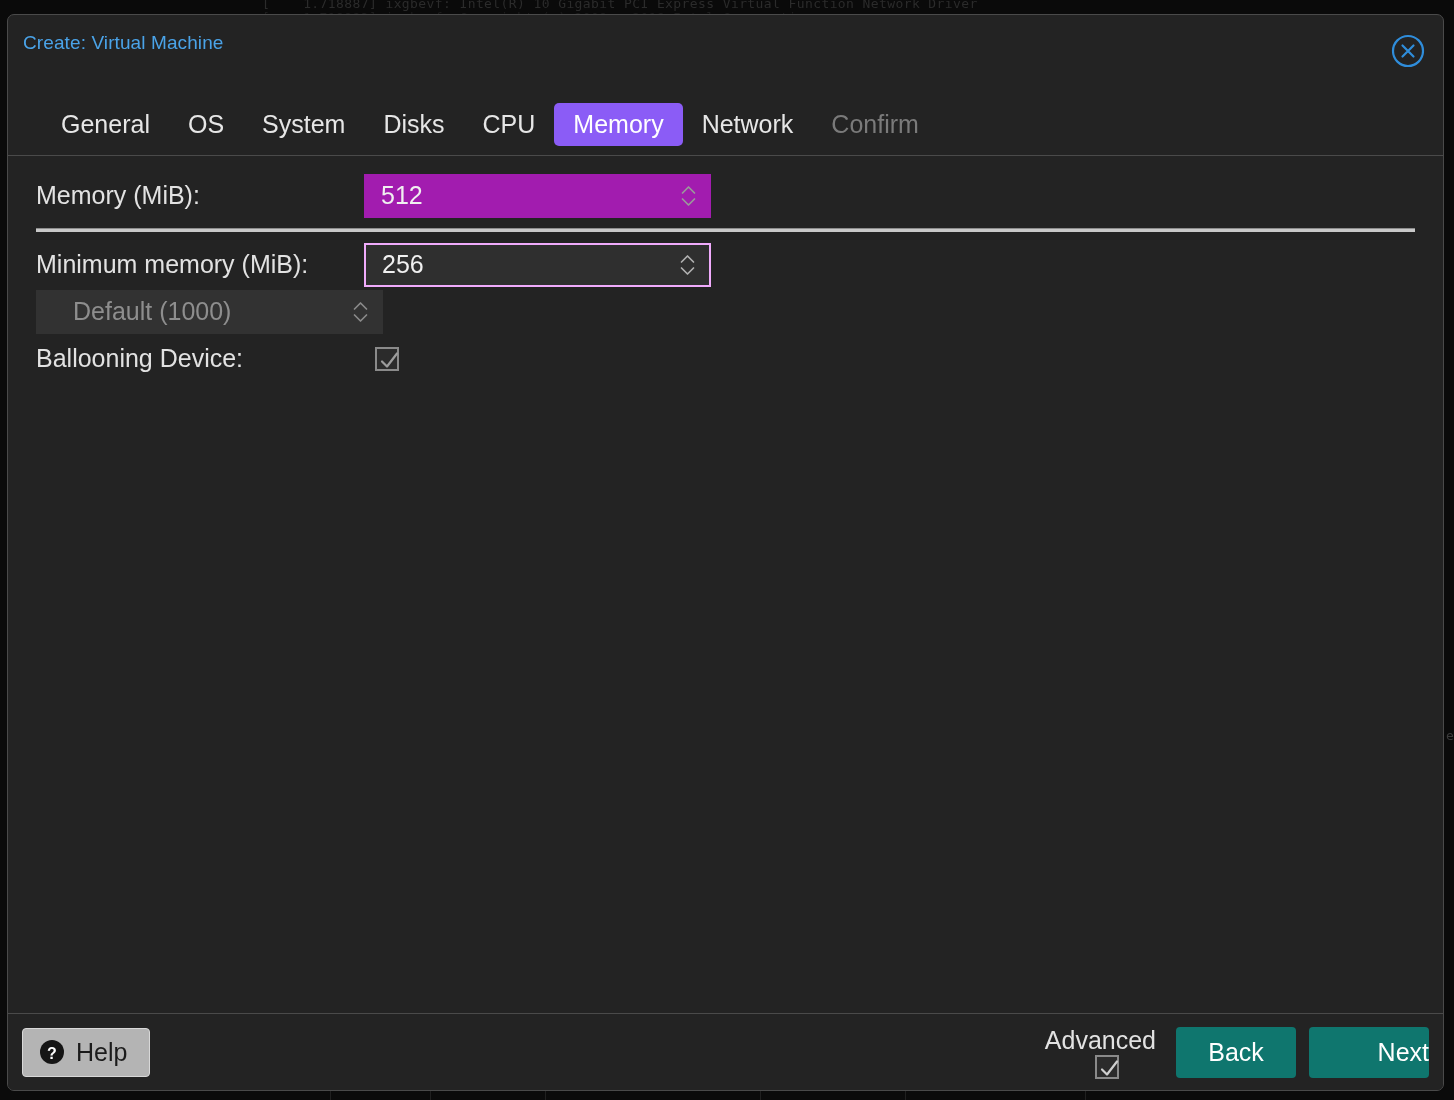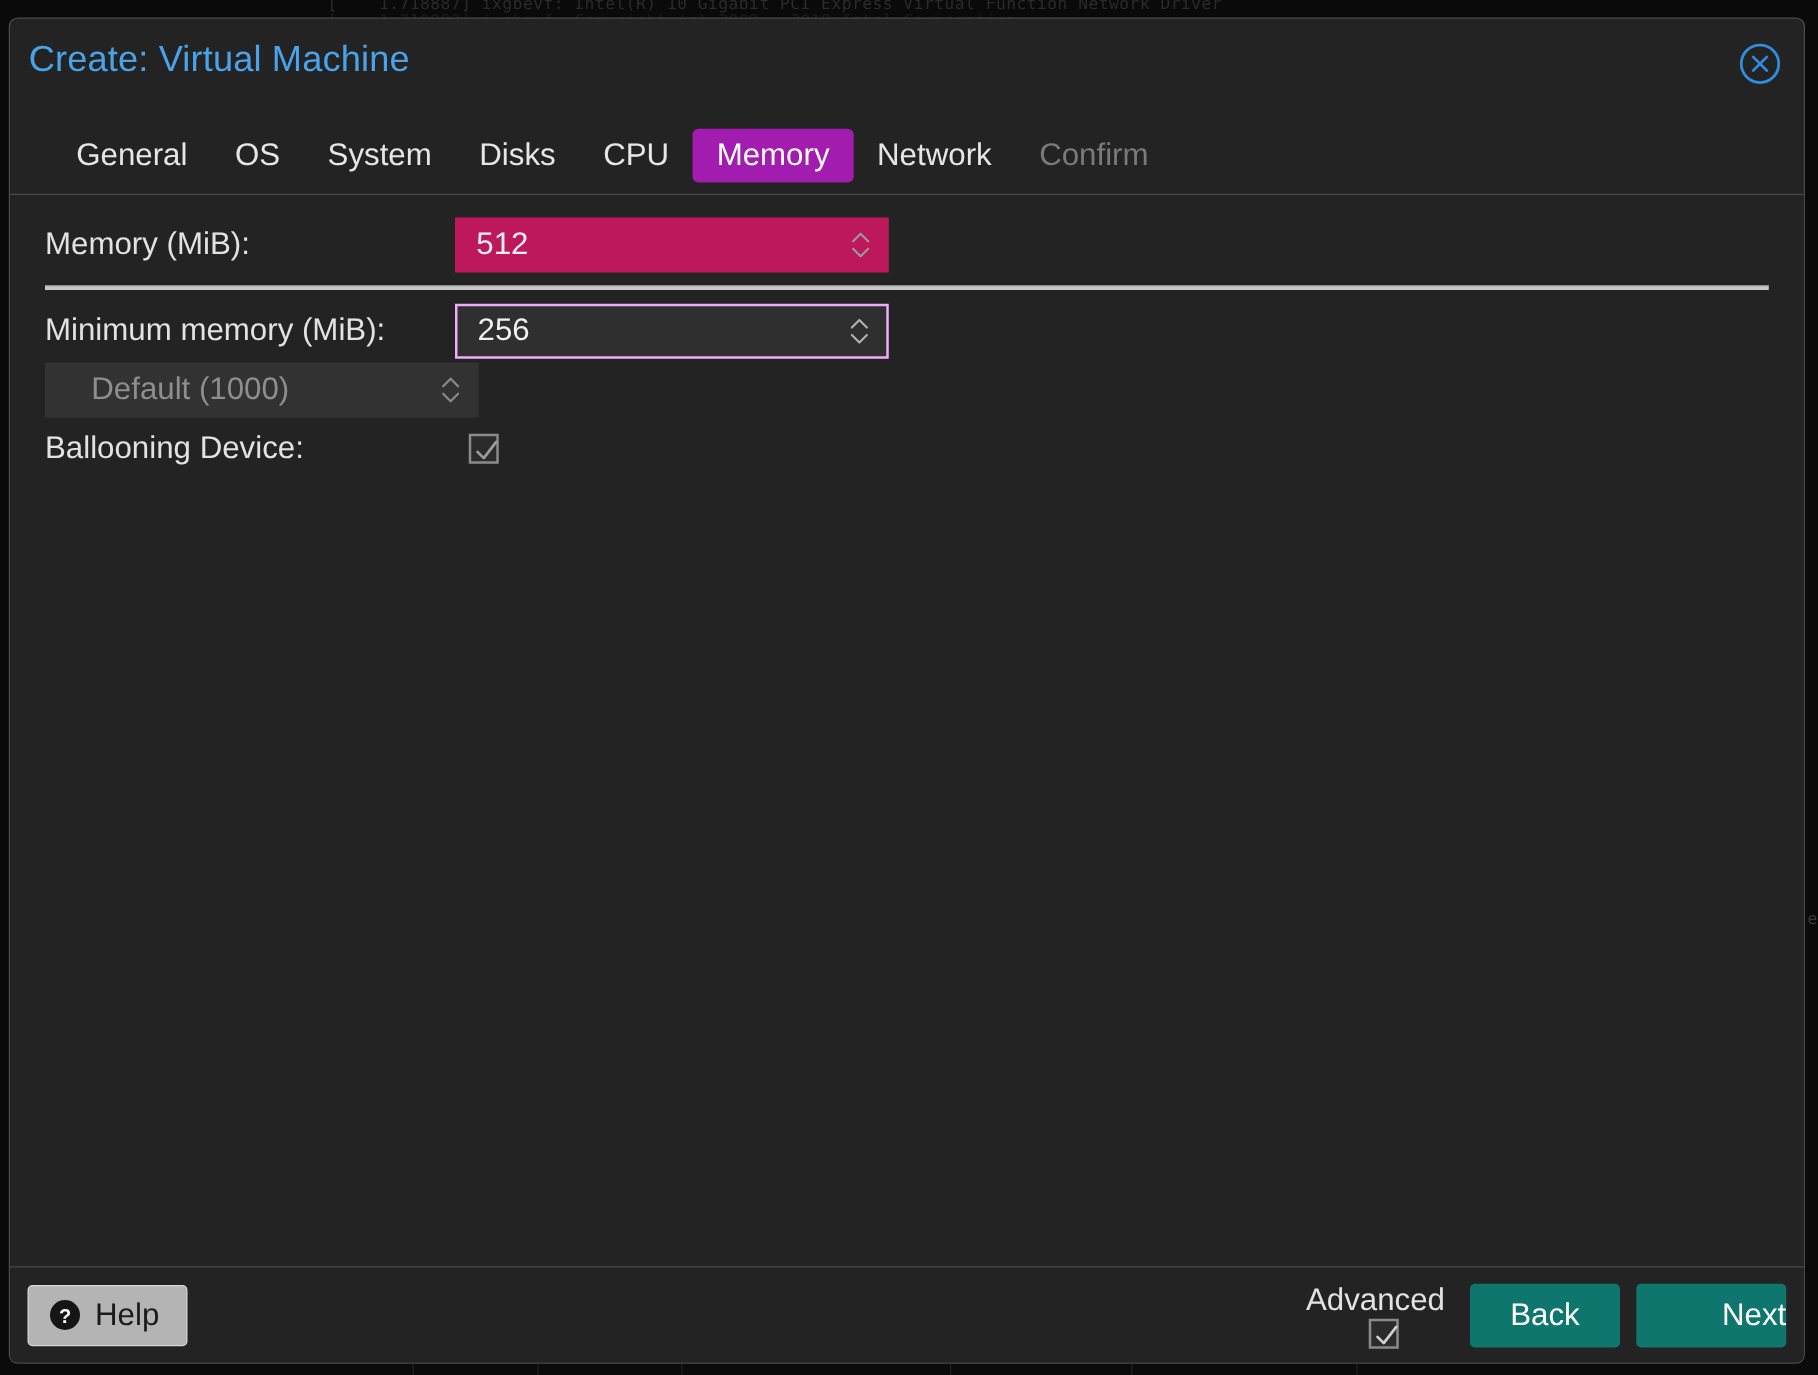--- a/index.html
+++ b/index.html
@@ -78,21 +78,21 @@
   
   .dlg-header {
     position: relative;
     height: 78px;
     flex: 0 0 auto;
   }
   .dlg-title {
     position: absolute;
     left: 15px;
     top: 17px;
-    font-size: 29px;
+    font-size: 19px;
     color: #4aa3e8;
     letter-spacing: 0.1px;
   }
   .close-btn {
     position: absolute;
     right: 18px;
     top: 19px;
     width: 34px;
     height: 34px;
     cursor: pointer;
@@ -113,21 +113,21 @@
   .tab {
     font-size: 25px;
     color: #e6e6e6;
     padding: 9px 19px;
     border-radius: 5px;
     line-height: 1;
     cursor: pointer;
     white-space: nowrap;
   }
   .tab.active {
-    background: #a21caf;
+    background: #8b5cf6;
     color: #ffffff;
   }
   .tab.disabled {
     color: #7a7a7a;
     cursor: default;
   }
 
   
   .content {
     position: relative;
@@ -156,21 +156,21 @@
     width: 328px;
     font-size: 25px;
     color: #e2e2e2;
     white-space: nowrap;
   }
 
   .spinbox {
     position: relative;
     width: 347px;
     height: 44px;
-    background: #be185d;
+    background: #a21caf;
     box-sizing: border-box;
     border: 1px solid transparent;
     display: flex;
     align-items: center;
   }
   .spinbox.focused {
     border: 2px solid #f0abfc;
     background: #2f2f2f;
   }
   .spinbox.disabled { background: #323232; }

